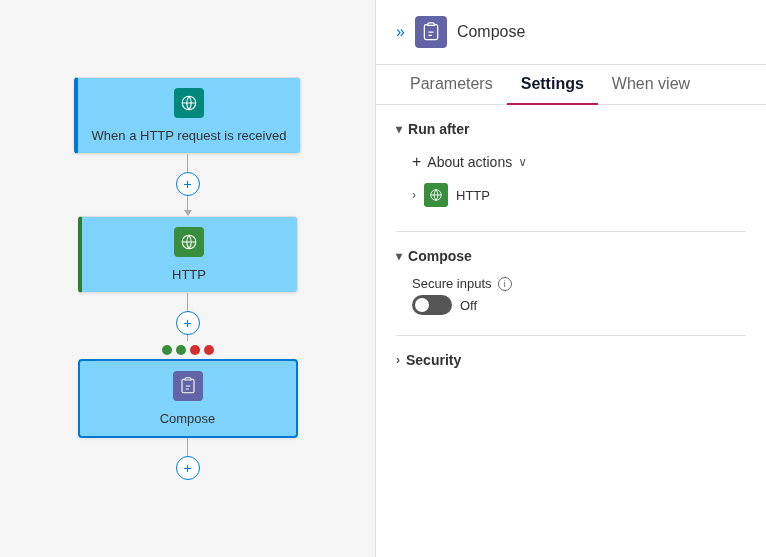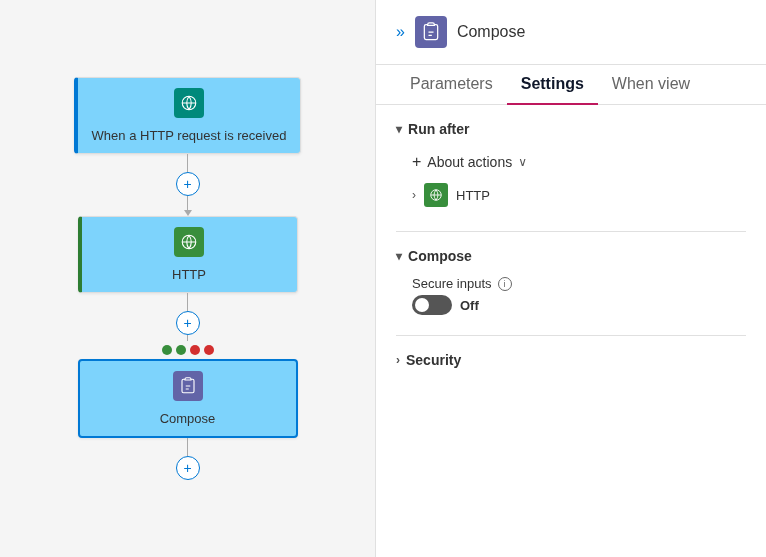--- a/index.html
+++ b/index.html
@@ -314,21 +314,20 @@
     .security-desc {
       font-size: 11px;
       color: #666;
       margin-bottom: 8px;
     }
 
     .toggle-row {
       display: flex;
       align-items: center;
       gap: 8px;
-      font-weight: bold;
     }
 
     .toggle {
       width: 40px;
       height: 20px;
       border-radius: 10px;
       background: #555;
       position: relative;
       cursor: pointer;
     }

